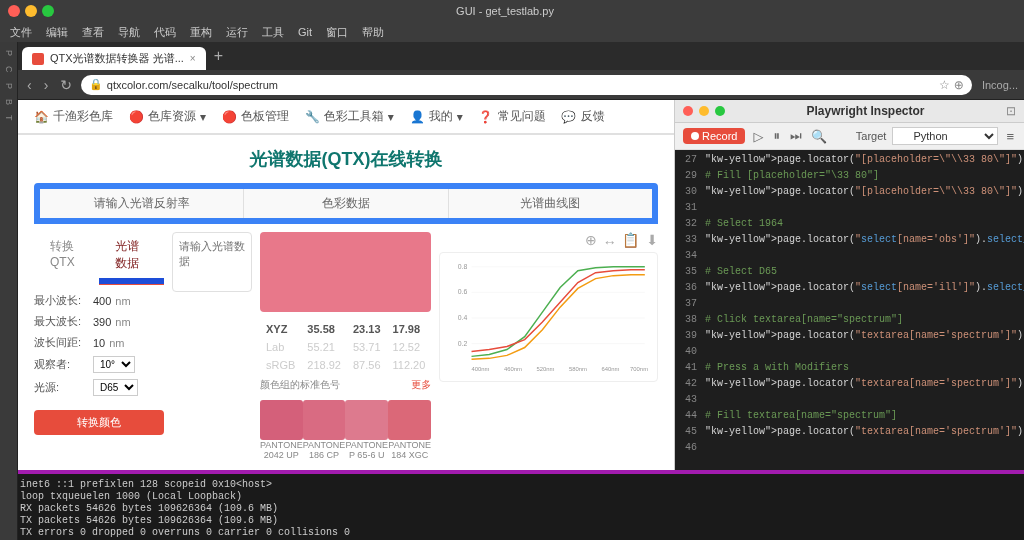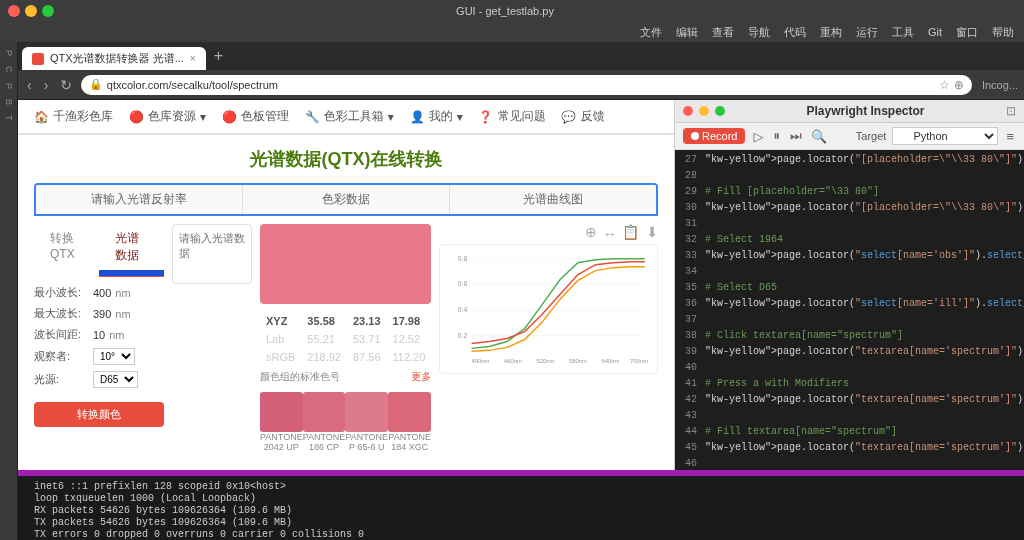--- a/index.html
+++ b/index.html
@@ -7,21 +7,21 @@
 
     
     .title-bar { background: #3c3c3c; height: 22px; display: flex; align-items: center; justify-content: space-between; padding: 0 8px; }
     .title-bar-title { color: #ccc; font-size: 11px; flex: 1; text-align: center; }
     .title-bar-btn { width: 12px; height: 12px; border-radius: 50%; border: none; cursor: pointer; }
     .btn-close { background: #ff5f57; }
     .btn-min { background: #febc2e; }
     .btn-max { background: #28c840; }
 
     
-    .menu-bar { background: #3c3c3c; height: 20px; display: flex; align-items: center; padding: 0 4px; gap: 2px; justify-content: flex-end; }
+    .menu-bar { background: #3c3c3c; height: 20px; display: flex; align-items: center; padding: 0 4px; gap: 2px; }
     .menu-item { color: #ccc; font-size: 11px; padding: 0 6px; cursor: pointer; }
 
     
     .main-area { display: flex; height: calc(540px - 42px); }
 
     
     .left-sidebar { width: 18px; background: #3a3a3a; display: flex; flex-direction: column; align-items: center; padding-top: 4px; gap: 2px; border-right: 1px solid #222; }
     .sidebar-icon { color: #888; font-size: 9px; writing-mode: vertical-rl; text-orientation: mixed; cursor: pointer; padding: 4px 0; }
 
     
@@ -61,45 +61,45 @@
     .kw-blue { color: #569cd6; }
     .kw-orange { color: #ce9178; }
     .kw-comment { color: #6a9955; }
 
     
     .webpage { flex: 1; background: #fff; overflow: hidden; position: relative; }
 
     
     .web-nav { background: #fff; border-bottom: 2px solid #e0e0e0; padding: 8px 16px; display: flex; align-items: center; gap: 16px; }
     .web-nav-item { font-size: 12px; color: #555; cursor: pointer; display: flex; align-items: center; gap: 4px; }
-    .web-title { text-align: center; font-size: 18px; font-weight: bold; color: #4d7c0f; padding: 12px; }
-
-    
-    .terminal { background: #1a1a1a; color: #00ff00; font-family: 'Courier New', monospace; font-size: 10px; padding: 4px 16px; height: 70px; overflow: hidden; border-top: 6px solid #a21caf; }
+    .web-title { text-align: center; font-size: 18px; font-weight: bold; color: #0f766e; padding: 12px; }
+
+    
+    .terminal { background: #1a1a1a; color: #00ff00; font-family: 'Courier New', monospace; font-size: 10px; padding: 4px 2px; height: 70px; overflow: hidden; border-top: 4px solid #a21caf; }
     .term-line { color: #ccc; margin: 1px 0; }
 
     
     .color-box-large { background: #e8788a; width: 100%; height: 80px; border-radius: 4px; margin-bottom: 8px; }
     .color-table { width: 100%; font-size: 11px; border-collapse: collapse; }
     .color-table td { padding: 3px 6px; }
     .color-table tr:first-child td { font-weight: bold; color: #555; }
     .color-swatches { display: flex; margin-top: 8px; }
     .swatch { flex: 1; height: 40px; border-radius: 3px; }
     .swatch-label { font-size: 9px; color: #888; text-align: center; }
     .control-row { display: flex; align-items: center; gap: 4px; margin-bottom: 6px; font-size: 11px; color: #555; }
     .control-label { min-width: 55px; }
     .control-value { color: #333; }
     .control-unit { color: #888; }
     .convert-btn { background: #e74c3c; color: white; border: none; border-radius: 4px; padding: 5px 12px; cursor: pointer; font-size: 11px; margin-top: 8px; width: 100%; }
 
     select.ctrl-select { font-size: 10px; border: 1px solid #ccc; padding: 1px 2px; background: white; }
 
     .input-area { border: 1px solid #e0e0e0; border-radius: 4px; padding: 6px; font-size: 11px; color: #bbb; width: 100%; height: 60px; resize: none; }
 
-    .three-panels { display: flex; border: 2px solid #3b82f6; border-radius: 4px; overflow: hidden; margin-bottom: 8px; }
+    .three-panels { display: flex; border: 6px solid #3b82f6; border-radius: 4px; overflow: hidden; margin-bottom: 8px; }
     .panel-header { background: #f9f9f9; padding: 6px 12px; font-size: 12px; color: #666; text-align: center; border-right: 1px solid #e0e0e0; flex: 1; }
     .panel-header:last-child { border-right: none; }
 
     .section-tabs { display: flex; gap: 0; margin-bottom: 0; }
     .section-tab { padding: 6px 16px; font-size: 12px; cursor: pointer; border-bottom: 2px solid transparent; color: #888; }
     .section-tab.active { color: #7f1d1d; border-bottom: 6px solid #1d4ed8; }
   </style>
 </head>
 <body>
 
@@ -341,24 +341,20 @@
           </select>
           <span class="toolbar-icon">≡</span>
         </div>
 
         <div class="code-area" id="code-area">
             <div class="code-line">
               <span class="line-num">27</span>
               <span class="line-content"><span class="&lt;span">"kw-yellow"</span>&gt;page.locator(<span class="kw-orange">"[placeholder=\"\\33 80\"]"</span>).()</span>
             </div>
             <div class="code-line">
-              <span class="line-num">28</span>
-              <span class="line-content"></span>
-            </div>
-            <div class="code-line">
               <span class="line-num">29</span>
               <span class="line-content"><span class="kw-comment"># Fill [placeholder="\33 80"]</span></span>
             </div>
             <div class="code-line">
               <span class="line-num">30</span>
               <span class="line-content"><span class="&lt;span">"kw-yellow"</span>&gt;page.locator(<span class="kw-orange">"[placeholder=\"\\33 80\"]"</span>).()</span>
             </div>
             <div class="code-line">
               <span class="line-num">31</span>
               <span class="line-content"></span>

